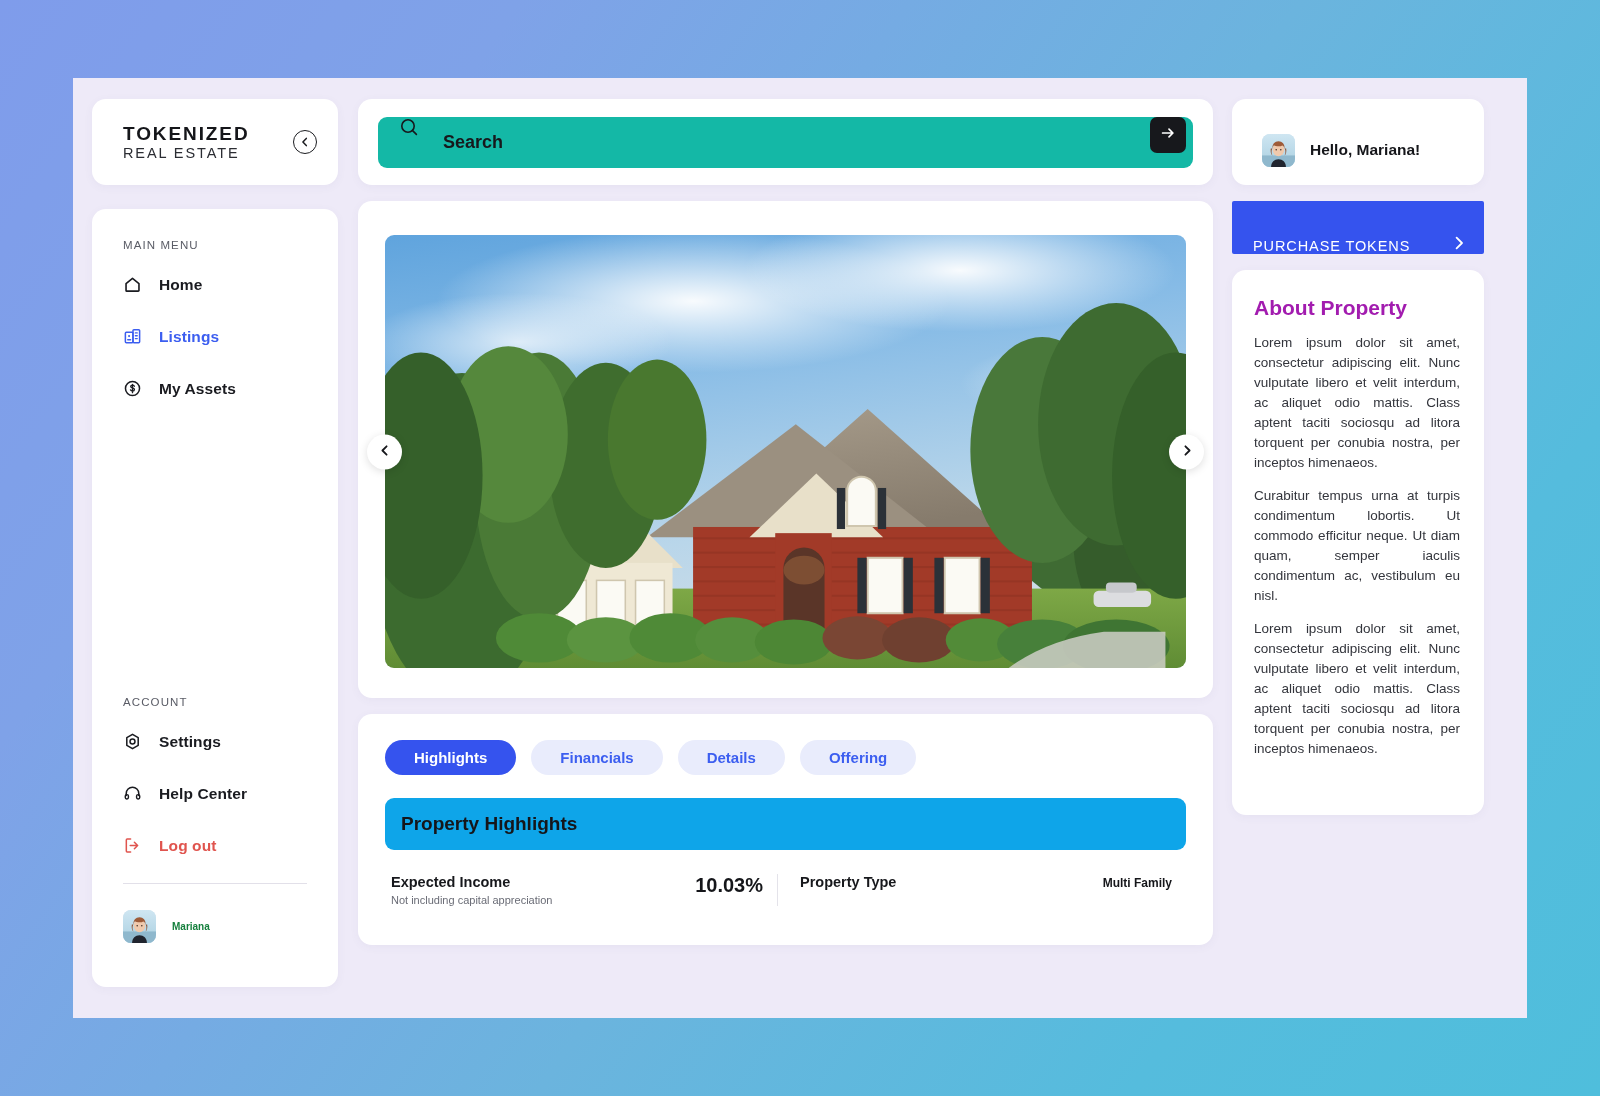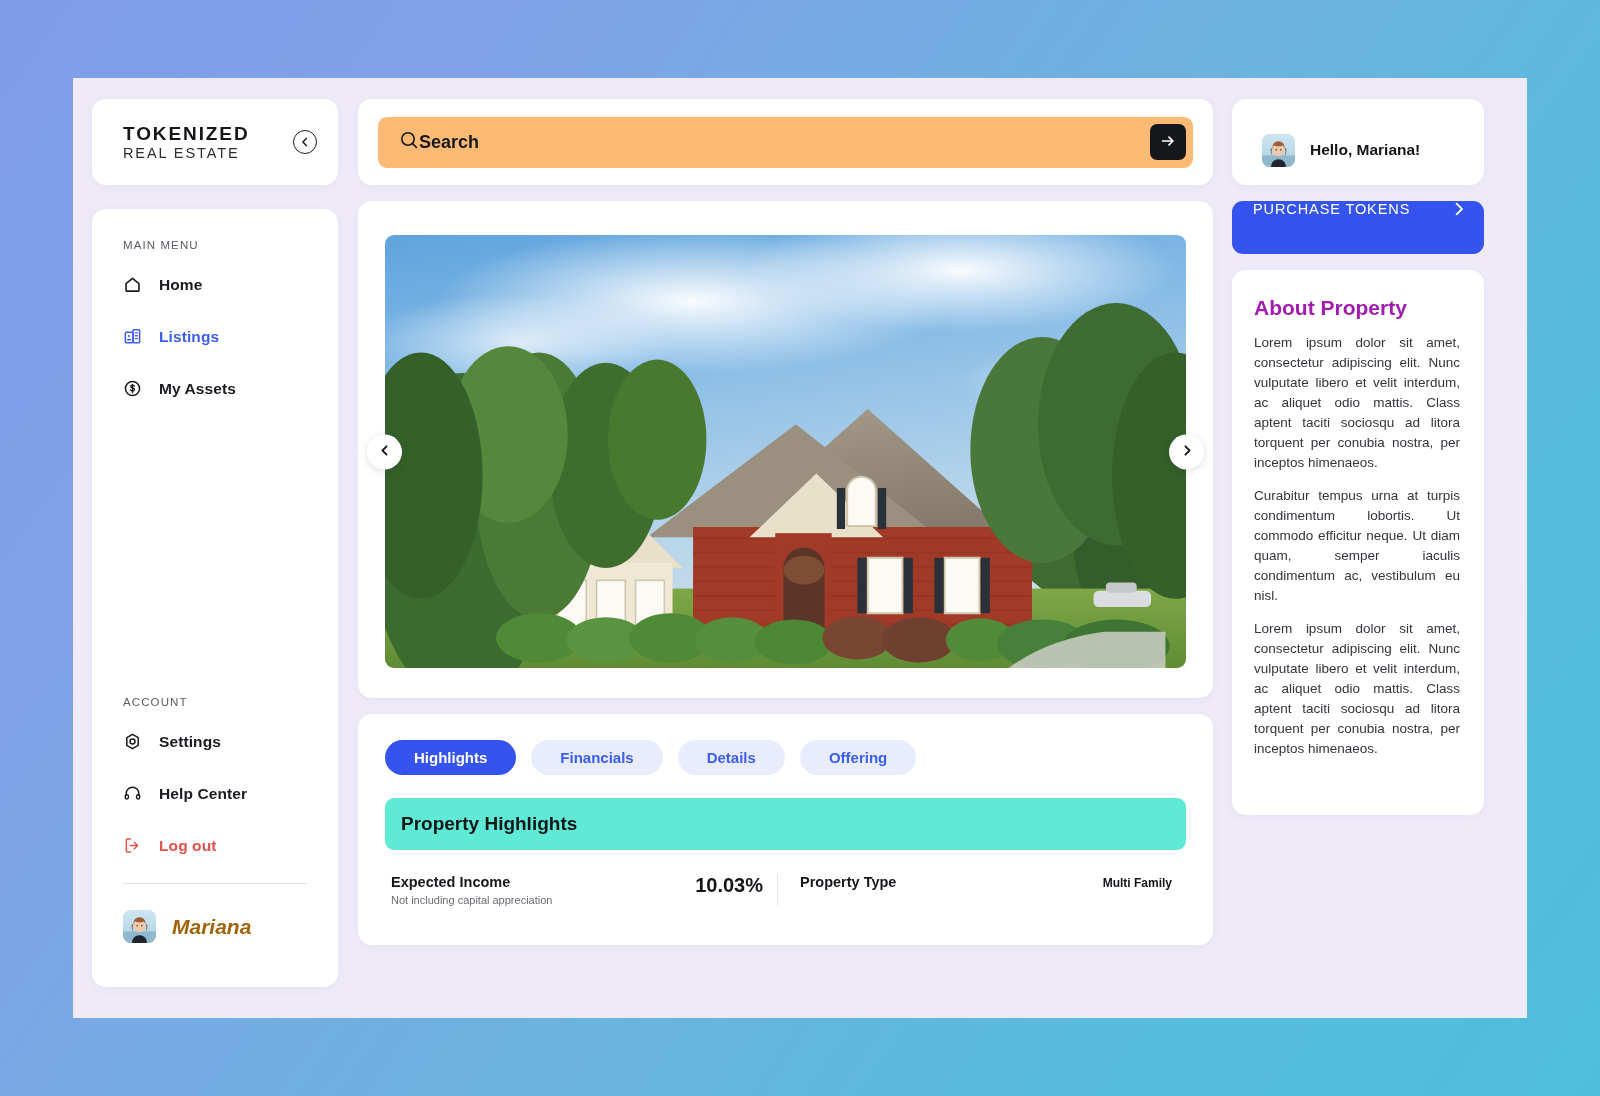--- a/index.html
+++ b/index.html
@@ -141,48 +141,47 @@
   .avatar {
     width: 33px; height: 33px;
     border-radius: 8px;
     overflow: hidden;
     flex: 0 0 33px;
     background: #cfe2ef;
     position: relative;
   }
   .avatar svg { display: block; width: 100%; height: 100%; }
   .profile-name {
-    font-size: 21px;
-    font-weight: 700;
-    color: #a16207;
-    font-style: italic;
+    font-size: 10px;
+    font-weight: 700;
+    color: #15803d;
   }
 
   
   #center-col {
     position: absolute;
     left: 285px;
     top: 21px;
     width: 855px;
   }
 
   #search-card {
     height: 86px;
     display: flex;
     align-items: center;
     padding: 0 20px;
   }
   #search-bar {
     flex: 1;
     height: 51px;
-    background: #fdba74;
+    background: #14b8a6;
     border-radius: 9px;
     display: flex;
-    align-items: center;
     padding: 0 7px 0 21px;
+    gap: 24px;
   }
   #search-input {
     flex: 1;
     border: none;
     background: transparent;
     outline: none;
     font-family: "Liberation Sans", sans-serif;
     font-size: 18px;
     font-weight: 700;
     color: #17181c;
@@ -261,21 +260,21 @@
     border-radius: 18px;
     background: #e9ecfc;
     color: #3c5ef0;
     font-family: Liberation Sans, sans-serif;
     font-size: 15px;
     font-weight: 700;
   }
   .tab.active { background: #3553ee; color: #ffffff; }
 
   #highlights-header {
-    background: #5eead4;
+    background: #0ea5e9;
     border-radius: 9px;
     height: 52px;
     display: flex;
     align-items: center;
     padding: 0 16px;
     font-size: 19px;
     font-weight: 700;
     color: #15161a;
   }
 
@@ -335,26 +334,26 @@
   #greeting-text {
     font-size: 15.5px;
     font-weight: 700;
     color: #15161a;
   }
 
   #purchase-btn {
     margin-top: 16px;
     height: 53px;
     width: 100%;
-    border-radius: 11px;
+    border-radius: 2px;
     background: #3553ee;
     border: none;
     cursor: pointer;
     display: flex;
-    align-items: flex-start;
+    align-items: flex-end;
     justify-content: space-between;
     padding: 0 17px 0 21px;
   }
   #purchase-label {
     font-family: "Liberation Sans", sans-serif;
     font-size: 14.5px;
     font-weight: 500;
     letter-spacing: 0.9px;
     color: #ffffff;
   }

